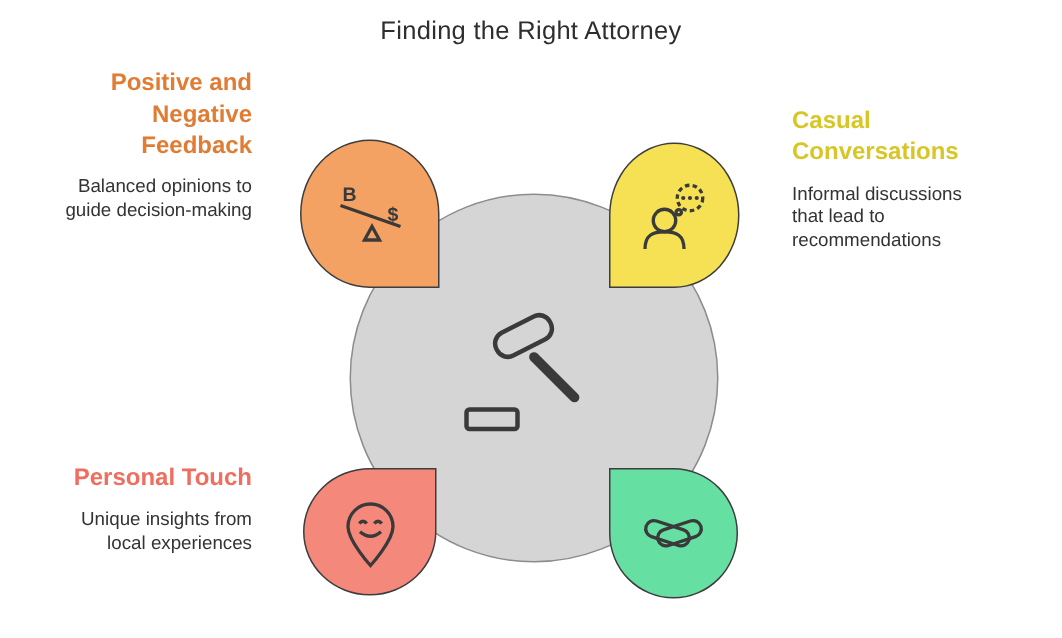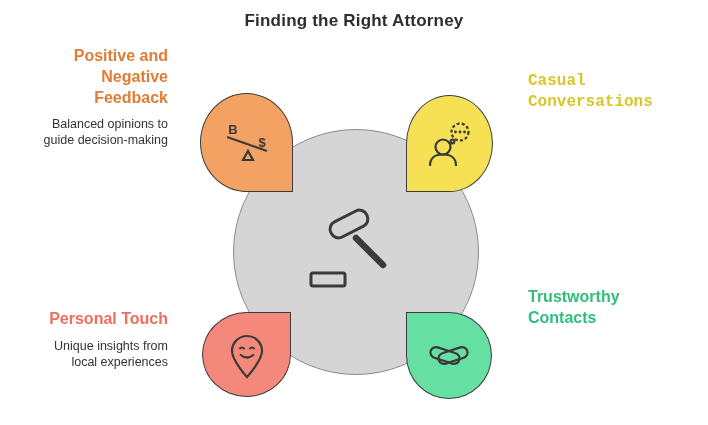--- a/index.html
+++ b/index.html
@@ -2,42 +2,42 @@
 <html style="--orange-fill: #F4A263; --orange-text: #E07C33; --yellow-fill: #F5E153; --yellow-text: #D8C627; --red-fill: #F4887B; --red-text: #EF6E5F; --green-fill: #66DFA3; --green-text: #2FBE7B; --circle-fill: #D5D5D5; --circle-stroke: #8C8C8C; --icon-stroke: #3A3A3A; --title-color: #2E2E2E; --body-color: #333333;"><head>
 <meta charset="utf-8">
 <style>
   html,body { margin:0; padding:0; background:#fff; }
   .canvas {
     position:relative; width:708px; height:425px; background:#ffffff;
     font-family:"Liberation Sans", sans-serif; overflow:hidden;
   }
   .title {
     position:absolute; left:0; top:11px; width:100%; text-align:center;
-    font-size:17px; font-weight:bold; color:var(--title-color); letter-spacing:.2px;
+    font-size:17px; font-weight:normal; color:var(--title-color); letter-spacing:.2px;
   }
   .circle {
     position:absolute; left:233px; top:129px; width:246px; height:246px;
     border-radius:50%; background:var(--circle-fill);
     border:1.5px solid var(--circle-stroke); box-sizing:border-box;
   }
   .gavel-wrap { position:absolute; left:303px; top:200px; width:100px; height:100px; }
   .petal {
     position:absolute; box-sizing:border-box; border:1.6px solid #3d3d3d;
     display:flex; align-items:center; justify-content:center;
   }
   .petal.tl { left:200px; top:93px;  width:93px; height:99px; background:var(--orange-fill); border-radius:50% 50% 0 50%; }
   .petal.tr { left:406px; top:95px;  width:87px; height:97px; background:var(--yellow-fill); border-radius:50% 50% 50% 0; }
   .petal.bl { left:202px; top:312px; width:89px; height:85px; background:var(--red-fill);    border-radius:50% 0 50% 50%; }
   .petal.br { left:406px; top:312px; width:86px; height:87px; background:var(--green-fill);  border-radius:0 50% 50% 50%; }
   .section { position:absolute; }
   .section h2 { margin:0; font-size:16px; line-height:1.3; font-weight:bold; white-space:pre-line; }
   .section p  { margin:9px 0 0 0; font-size:12.5px; line-height:1.26; color:var(--body-color); white-space:pre-line; }
   .sec-tl { right:540px; top:46px;  width:175px; text-align:right; }
   .sec-tl h2 { color:var(--orange-text); }
-  .sec-tr { left:528px; top:71px;  width:165px; text-align:left;font-family:Liberation Mono, monospace; }
+  .sec-tr { left:528px; top:71px;  width:165px; text-align:left; }
   .sec-tr h2 { color:var(--yellow-text); }
   .sec-bl { right:540px; top:309px; width:175px; text-align:right; }
   .sec-bl h2 { color:var(--red-text); }
   .sec-br { left:528px; top:287px; width:175px; text-align:left; }
   .sec-br h2 { color:var(--green-text); }
   svg { display:block; }
 </style>
 </head>
 <body>
 
@@ -103,26 +103,27 @@
     <h2>Positive and
 Negative
 Feedback</h2>
     <p>Balanced opinions to
 guide decision-making</p>
   </div>
 
   <div class="section sec-tr">
     <h2>Casual
 Conversations</h2>
+    <p>Informal discussions
+that lead to
+recommendations</p>
   </div>
 
   <div class="section sec-bl">
     <h2>Personal Touch</h2>
     <p>Unique insights from
 local experiences</p>
   </div>
 
   <div class="section sec-br">
-    <h2>Trustworthy
-Contacts</h2>
   </div>
 
 </div>
 
 </body></html>

